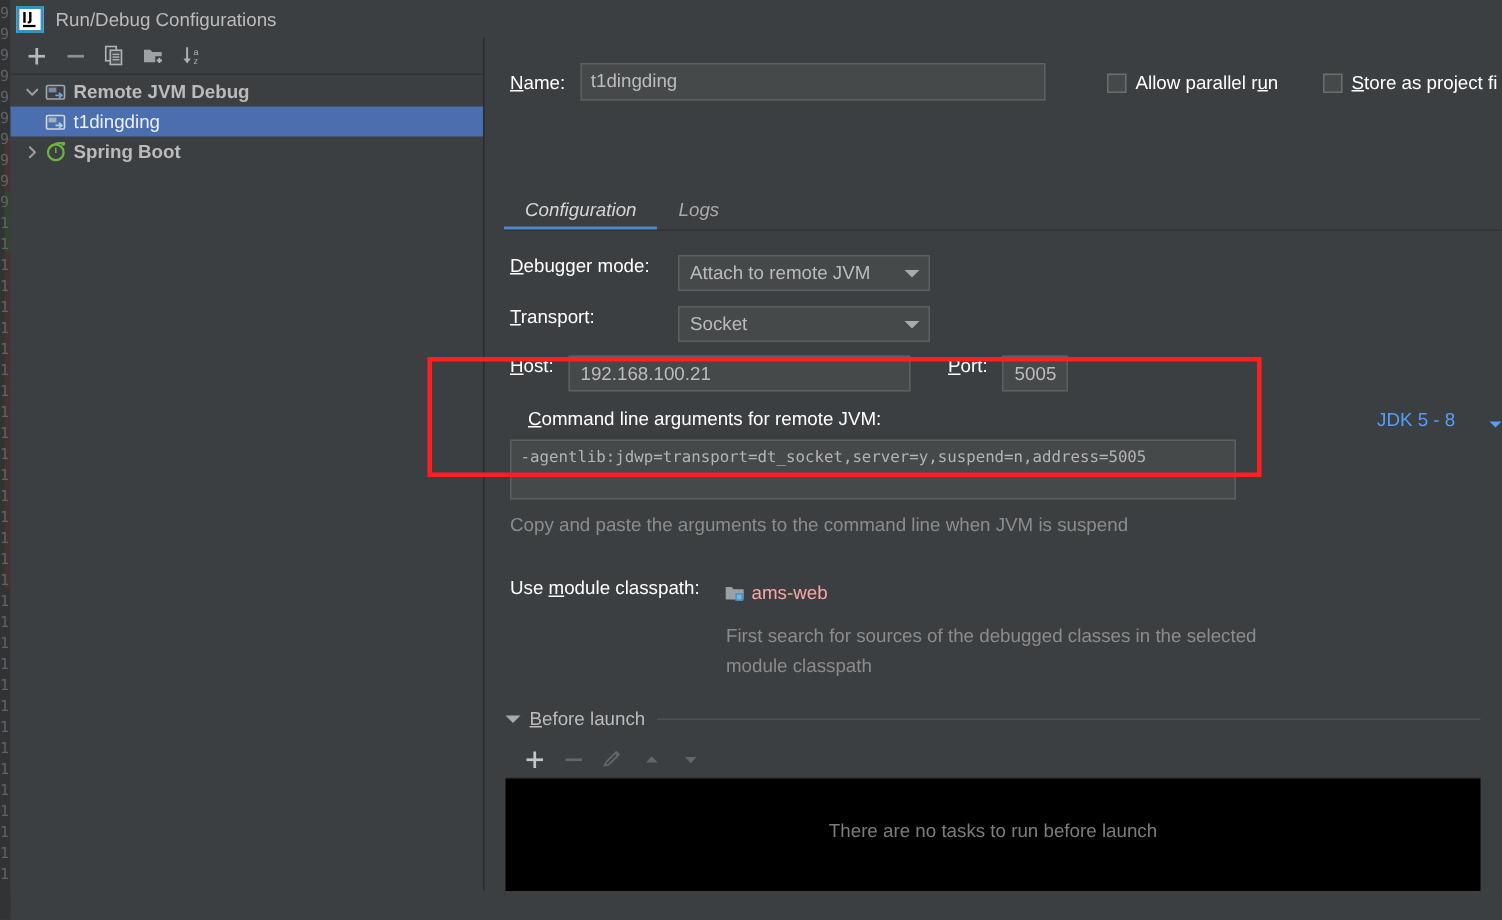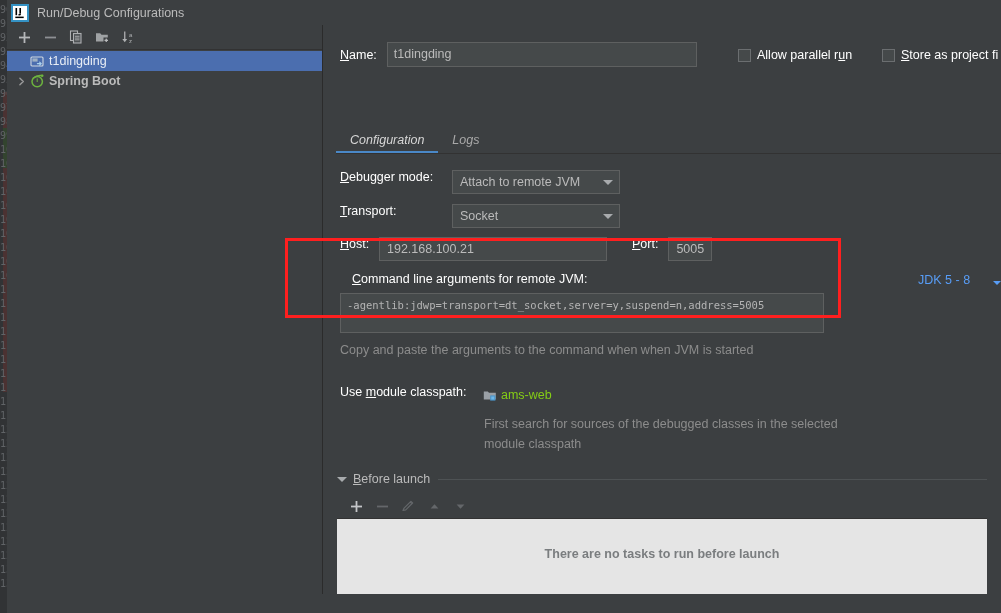--- a/index.html
+++ b/index.html
@@ -235,21 +235,21 @@
   .hint {
     position: absolute;
     font-size: 12.5px; color: #8c8c8c; white-space: nowrap;
   }
 
   .module-combo {
     position: absolute; left: 485px; top: 360px;
     width: 510px; height: 24px;
     background: #3c3f41; border: none;
     display: flex; align-items: center;
-    color: #84cc16; font-size: 12.5px;
+    color: #fca5a5; font-size: 12.5px;
   }
 
   
   .before-launch {
     position: absolute; left: 330px; top: 470px; width: 671px;
   }
   .bl-header {
     display: flex; align-items: center; height: 18px;
   }
   .bl-arrow {
@@ -267,22 +267,21 @@
     border-bottom: 1px solid #323232;
     display: flex; align-items: center; padding-left: 6px;
   }
   .bl-tb-btn {
     width: 26px; height: 22px;
     display: flex; align-items: center; justify-content: center;
   }
   .bl-list {
     position: absolute; left: 330px; top: 519px;
     width: 671px; height: 75px;
-    background: #e5e5e5;
-    font-weight: bold;
+    background: #000000;
   }
   .bl-empty {
     position: absolute; left: 0; right: 0; top: 28px;
     text-align: center; font-size: 12.5px; color: #7a7d7f;
   }
 
   
   .red-box {
     position: absolute; left: 285px; top: 238px;
     width: 556px; height: 80px;
@@ -394,20 +393,35 @@
             <rect x="3.1" y="1.5" width="1.3" height="8.5" fill="#aeb0b2"></rect>
             <path d="M1.3 9 L3.75 12.3 L6.2 9 z" fill="#aeb0b2"></path>
             <text x="8" y="6.6" font-size="6" fill="#aeb0b2" font-family="Liberation Sans, sans-serif">a</text>
             <text x="8" y="12.8" font-size="6" fill="#aeb0b2" font-family="Liberation Sans, sans-serif">z</text>
           </svg>
         </div>
       </div>
 
       <div class="tree">
 
+        <div class="tree-row">
+          <div class="tw">
+            <svg width="9" height="9" viewBox="0 0 9 9">
+              <path d="M1.2 2.8 L4.5 6.2 L7.8 2.8" fill="none" stroke="#9a9a9a" stroke-width="1.4" stroke-linecap="round" stroke-linejoin="round"></path>
+            </svg>
+          </div>
+          <div class="node-icon">
+            <svg width="14" height="13" viewBox="0 0 14 13">
+              <rect x="1" y="2" width="12" height="9" rx="1" fill="none" stroke="#9fa8b0" stroke-width="1.1"></rect>
+              <rect x="2.4" y="3.4" width="5.2" height="3.2" fill="#7b8b99"></rect>
+              <path d="M7.4 8.6 h3.6 M9.6 7.1 L11.3 8.6 L9.6 10.1" fill="none" stroke="#6fa8d4" stroke-width="1.1" stroke-linecap="round" stroke-linejoin="round"></path>
+            </svg>
+          </div>
+          <span class="node-label bold">Remote JVM Debug</span>
+        </div>
 
         <div class="tree-row selected indent-1">
           <div class="node-icon">
             <svg width="14" height="13" viewBox="0 0 14 13">
               <rect x="1" y="2" width="12" height="9" rx="1" fill="none" stroke="#cfd8e0" stroke-width="1.1"></rect>
               <rect x="2.4" y="3.4" width="5.2" height="3.2" fill="#9fb2c4"></rect>
               <path d="M7.4 8.6 h3.6 M9.6 7.1 L11.3 8.6 L9.6 10.1" fill="none" stroke="#a8d2ef" stroke-width="1.1" stroke-linecap="round" stroke-linejoin="round"></path>
             </svg>
           </div>
           <span class="node-label">t1dingding</span>
@@ -487,21 +501,21 @@
 
         <div class="frow" style="left:28px; top:117px;">
           <span class="lbl"><u>C</u>ommand line arguments for remote JVM:</span>
         </div>
 
         <div class="args-area" style="left:16px; top:138px; width:484px;">-agentlib:jdwp=transport=dt_socket,server=y,suspend=n,address=5005</div>
 
         <span class="jdk-label" style="left:594px; top:118px;">JDK 5 - 8</span>
         <span class="jdk-caret" style="left:669px; top:126px;"></span>
 
-        <span class="hint" style="left:16px; top:188px;">Copy and paste the arguments to the command when when JVM is started</span>
+        <span class="hint" style="left:16px; top:188px;">Copy and paste the arguments to the command line when JVM is suspend</span>
 
         <div class="frow" style="left:16px; top:230px;">
           <span class="lbl">Use <u>m</u>odule classpath:</span>
         </div>
         <div class="module-combo" style="left:159px; top:228px; width:500px;">
           <span style="width:18px; display:flex; align-items:center;">
             <svg width="14" height="13" viewBox="0 0 14 13">
               <path d="M0.8 2.4 h4 l1.2 1.4 h6.8 v6.8 h-12 z" fill="#9aa0a6"></path>
               <rect x="7.2" y="6.4" width="5.2" height="5.2" fill="#4a93c9"></rect>
               <rect x="8.3" y="7.5" width="3" height="3" fill="#6fb8e8"></rect>

